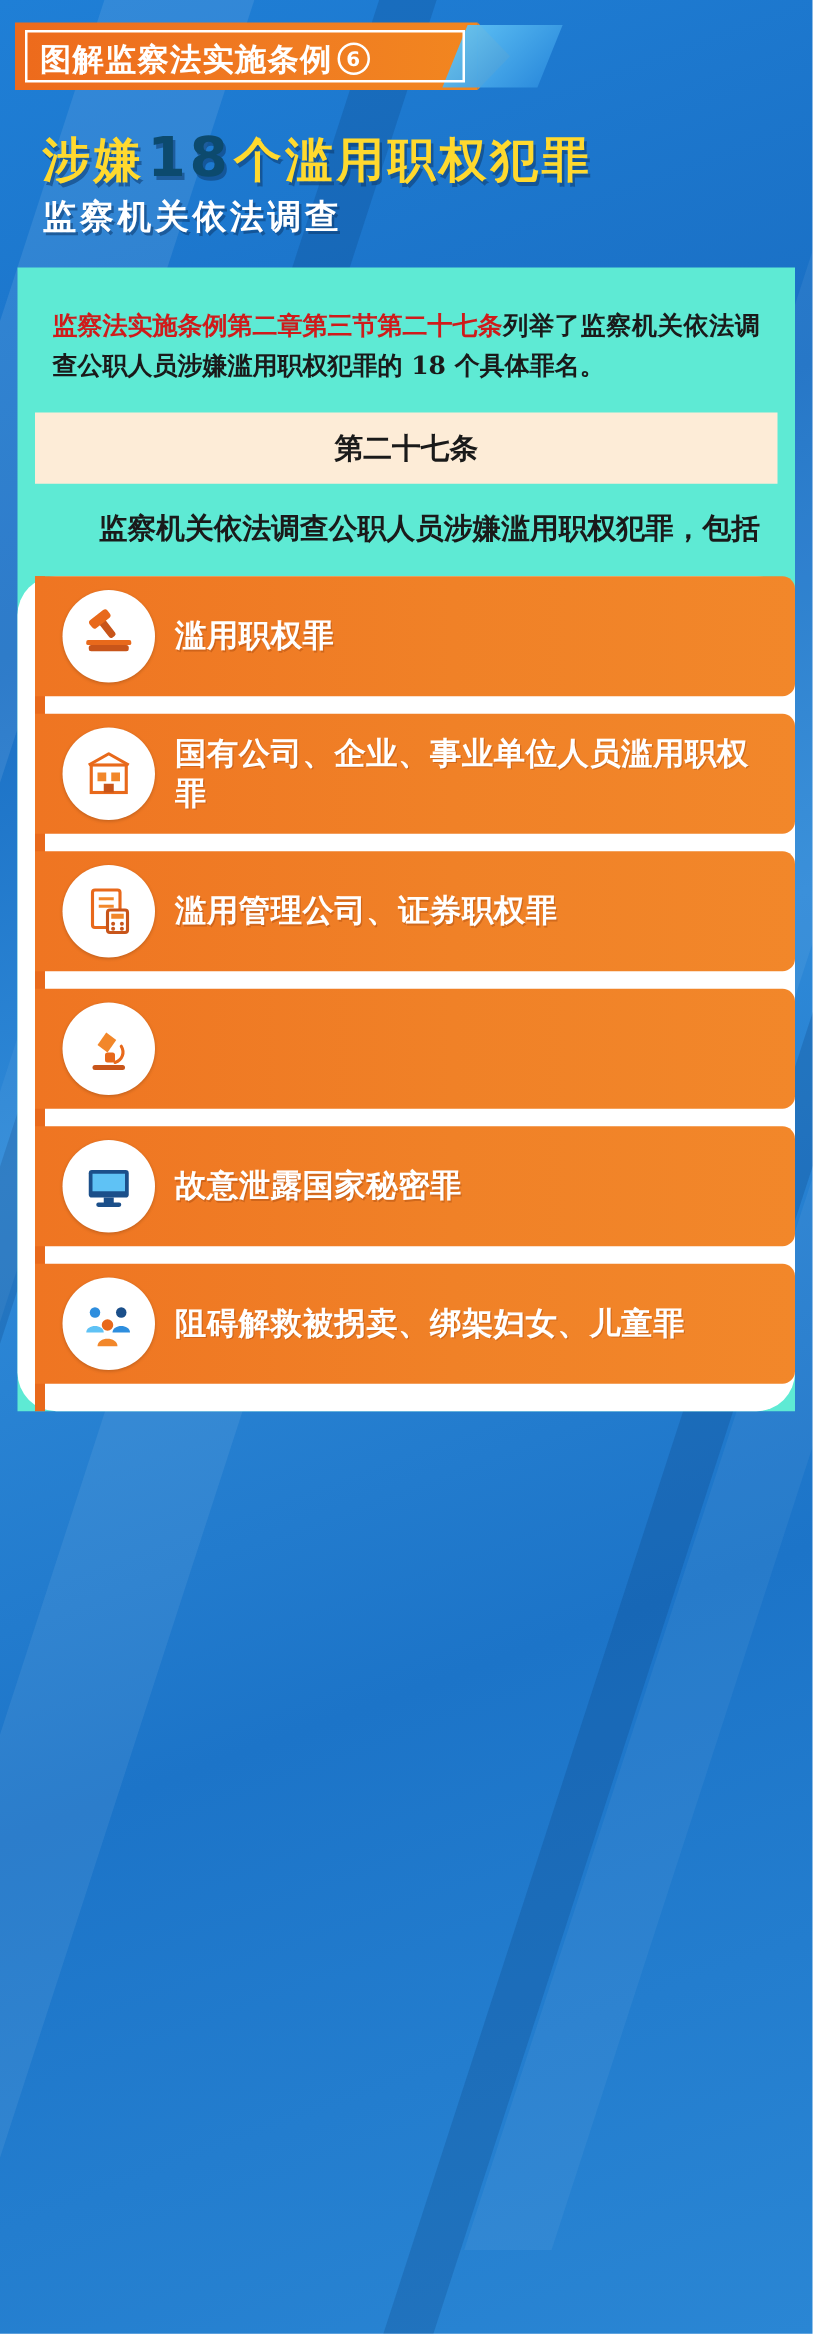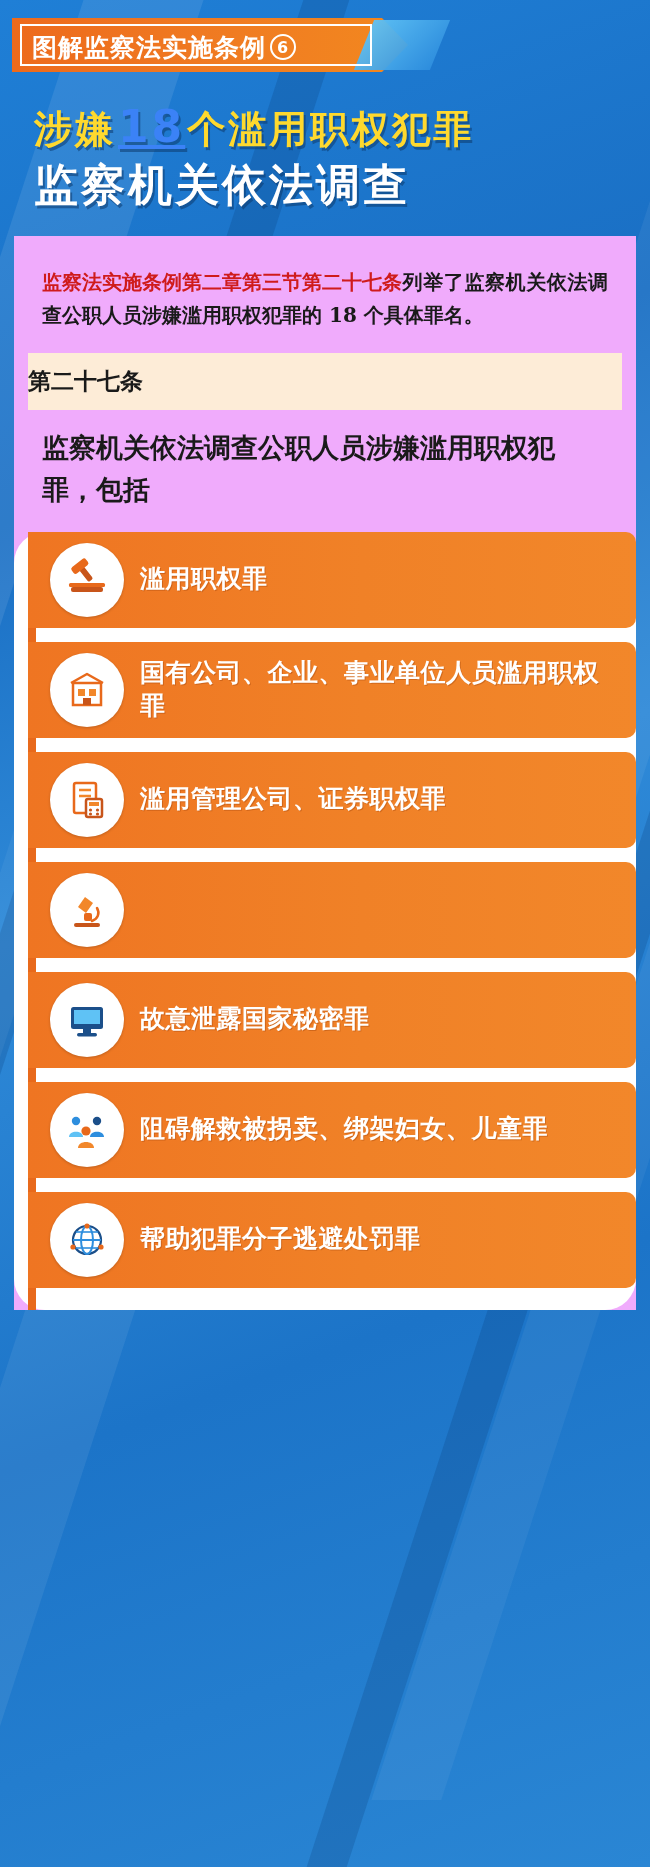--- a/index.html
+++ b/index.html
@@ -101,65 +101,65 @@
     font-size: 46px;
     font-weight: bold;
     color: #ffffff;
     letter-spacing: 3px;
     line-height: 1.32;
     text-shadow: 2px 3px 0 rgba(12,58,110,0.55);
     font-family: "DejaVu Sans", "Liberation Sans", sans-serif;
     white-space: nowrap;
   }
   .mt-line.l2 { font-size: 38px; }
-  .mt-line.l3 { font-size: 44px; }
+  .mt-line.l3 { font-size: 27px; }
   .hl-yellow { color: #ffd92e; }
   .num-18 {
-    color: #3b82f6;
+    color: #0c4a6e;
     font-size: 44px;
     padding: 0 2px;
-    text-decoration: underline;
   }
 
   
   .card {
     position: relative;
     margin: 22px 14px 0 14px;
-    background: #f0abfc;
+    background: #5eead4;
     padding: 26px 0 0 0;
   }
   .intro {
     padding: 4px 28px 22px 28px;
     font-size: 20px;
     line-height: 1.62;
     color: #1a1a1a;
     text-align: justify;
     font-family: "DejaVu Serif", "Liberation Serif", serif;
     font-weight: bold;
   }
   .intro .red { color: #cf1b1b; }
   .intro .indent { display: inline-block; }
 
   .article-bar {
     margin: 0 14px;
     background: #fdecd7;
-    text-align: left;
+    text-align: center;
     padding: 13px 0;
     font-size: 23px;
     font-weight: bold;
     color: #1a1a1a;
     font-family: "DejaVu Serif", "Liberation Serif", serif;
   }
   .article-body {
     padding: 18px 28px 20px 28px;
-    font-size: 27px;
+    font-size: 23px;
     line-height: 1.55;
     color: #1a1a1a;
     font-weight: bold;
     font-family: Liberation Serif, serif;
+    text-align: right;
   }
 
   
   .list {
     position: relative;
     padding: 0 0 8px 0;
     background: #ffffff;
     border-radius: 31px;
   }
   .list:before {
@@ -318,30 +318,15 @@
           <path d="M5 30 C5 23 19 23 19 30 Z" fill="#5fc2f5"></path>
           <circle cx="33" cy="14" r="4.2" fill="#1b4f8a"></circle>
           <path d="M26 30 C26 23 40 23 40 30 Z" fill="#2e8ede"></path>
           <circle cx="22" cy="24" r="4.6" fill="#e8691b"></circle>
           <path d="M14 41 C14 33 30 33 30 41 Z" fill="#f2872a"></path>
         </svg>
       </div>
       <div class="item-label">阻碍解救被拐卖、绑架妇女、儿童罪</div>
     </div>
 
-    <div class="item">
-      <div class="icon-wrap">
-        <svg width="46" height="46" viewBox="0 0 46 46">
-          <circle cx="23" cy="23" r="14" fill="none" stroke="#1b4f8a" stroke-width="2.2"></circle>
-          <ellipse cx="23" cy="23" rx="6" ry="14" fill="none" stroke="#2e8ede" stroke-width="2"></ellipse>
-          <line x1="9" y1="23" x2="37" y2="23" stroke="#2e8ede" stroke-width="2"></line>
-          <line x1="12" y1="15" x2="34" y2="15" stroke="#2e8ede" stroke-width="1.6"></line>
-          <line x1="12" y1="31" x2="34" y2="31" stroke="#2e8ede" stroke-width="1.6"></line>
-          <circle cx="23" cy="9" r="2.6" fill="#e8691b"></circle>
-          <circle cx="37" cy="30" r="2.6" fill="#e8691b"></circle>
-          <circle cx="9" cy="30" r="2.6" fill="#e8691b"></circle>
-        </svg>
-      </div>
-      <div class="item-label">帮助犯罪分子逃避处罚罪</div>
-    </div>
 
   </div>
 </div>
 
 </body></html>

